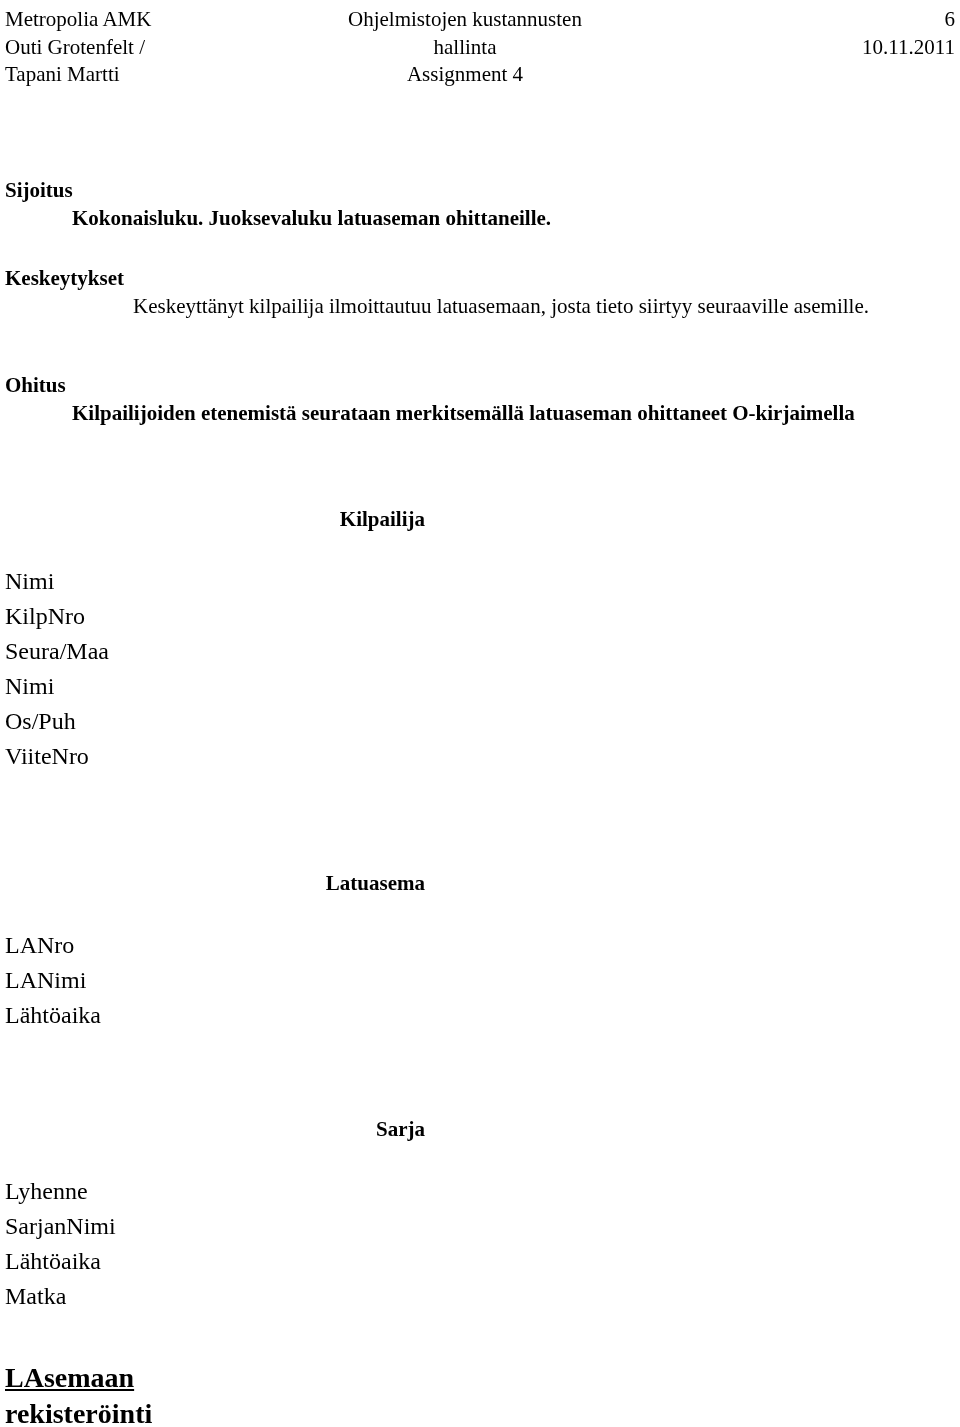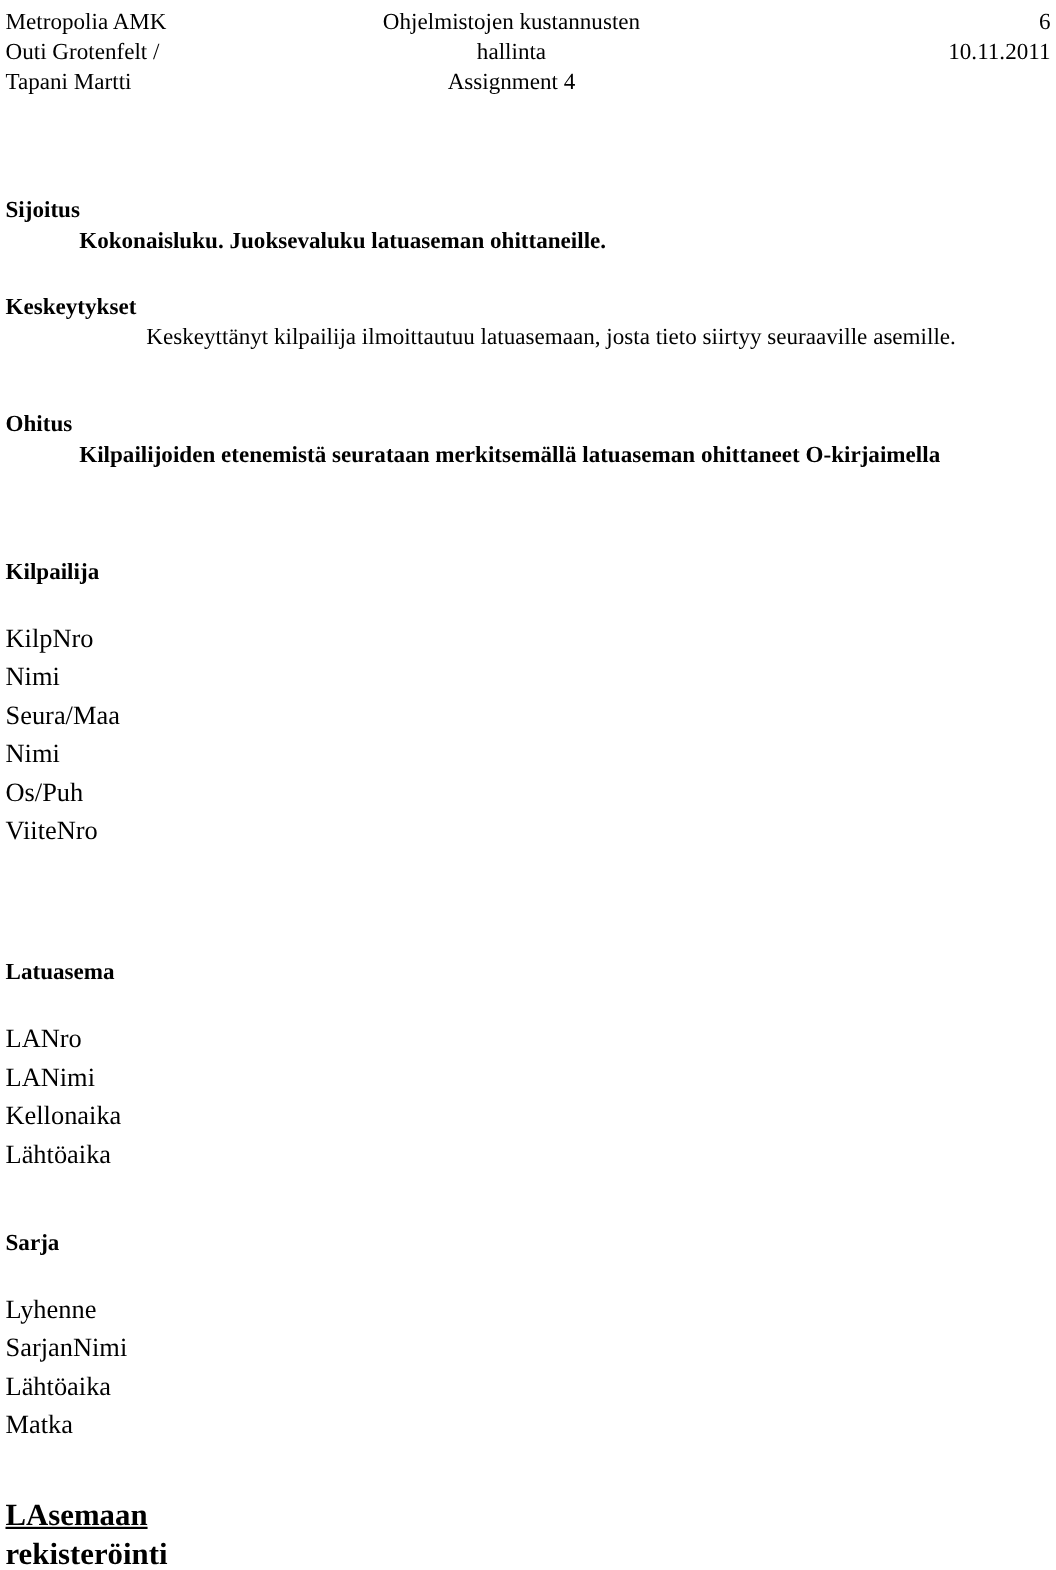--- a/index.html
+++ b/index.html
@@ -80,20 +80,21 @@
   .entity {
     position: absolute;
     left: 5px;
     width: 420px;
   }
   .entity-title {
     font-size: 21px;
     font-weight: bold;
     line-height: 30px;
     white-space: nowrap;
+    text-align: right;
   }
   .entity-fields {
     margin-top: 30px;
   }
   .field-row {
     font-size: 24px;
     line-height: 35px;
     white-space: nowrap;
   }
 
@@ -151,35 +152,34 @@
   </div>
 
   <div class="section" style="top:371px;">
     <div class="sec-head">Ohitus</div>
     <div class="sec-body indent-1">Kilpailijoiden etenemistä seurataan merkitsemällä latuaseman ohittaneet O-kirjaimella</div>
   </div>
 
   <div class="entity" style="top:504px;">
     <div class="entity-title">Kilpailija</div>
     <div class="entity-fields">
+      <div class="field-row">Nimi</div>
       <div class="field-row">KilpNro</div>
-      <div class="field-row">Nimi</div>
       <div class="field-row">Seura/Maa</div>
       <div class="field-row">Nimi</div>
       <div class="field-row">Os/Puh</div>
       <div class="field-row">ViiteNro</div>
     </div>
   </div>
 
   <div class="entity" style="top:868px;">
     <div class="entity-title">Latuasema</div>
     <div class="entity-fields">
       <div class="field-row">LANro</div>
       <div class="field-row">LANimi</div>
-      <div class="field-row">Kellonaika</div>
       <div class="field-row">Lähtöaika</div>
     </div>
   </div>
 
   <div class="entity" style="top:1114px;">
     <div class="entity-title">Sarja</div>
     <div class="entity-fields">
       <div class="field-row">Lyhenne</div>
       <div class="field-row">SarjanNimi</div>
       <div class="field-row">Lähtöaika</div>

